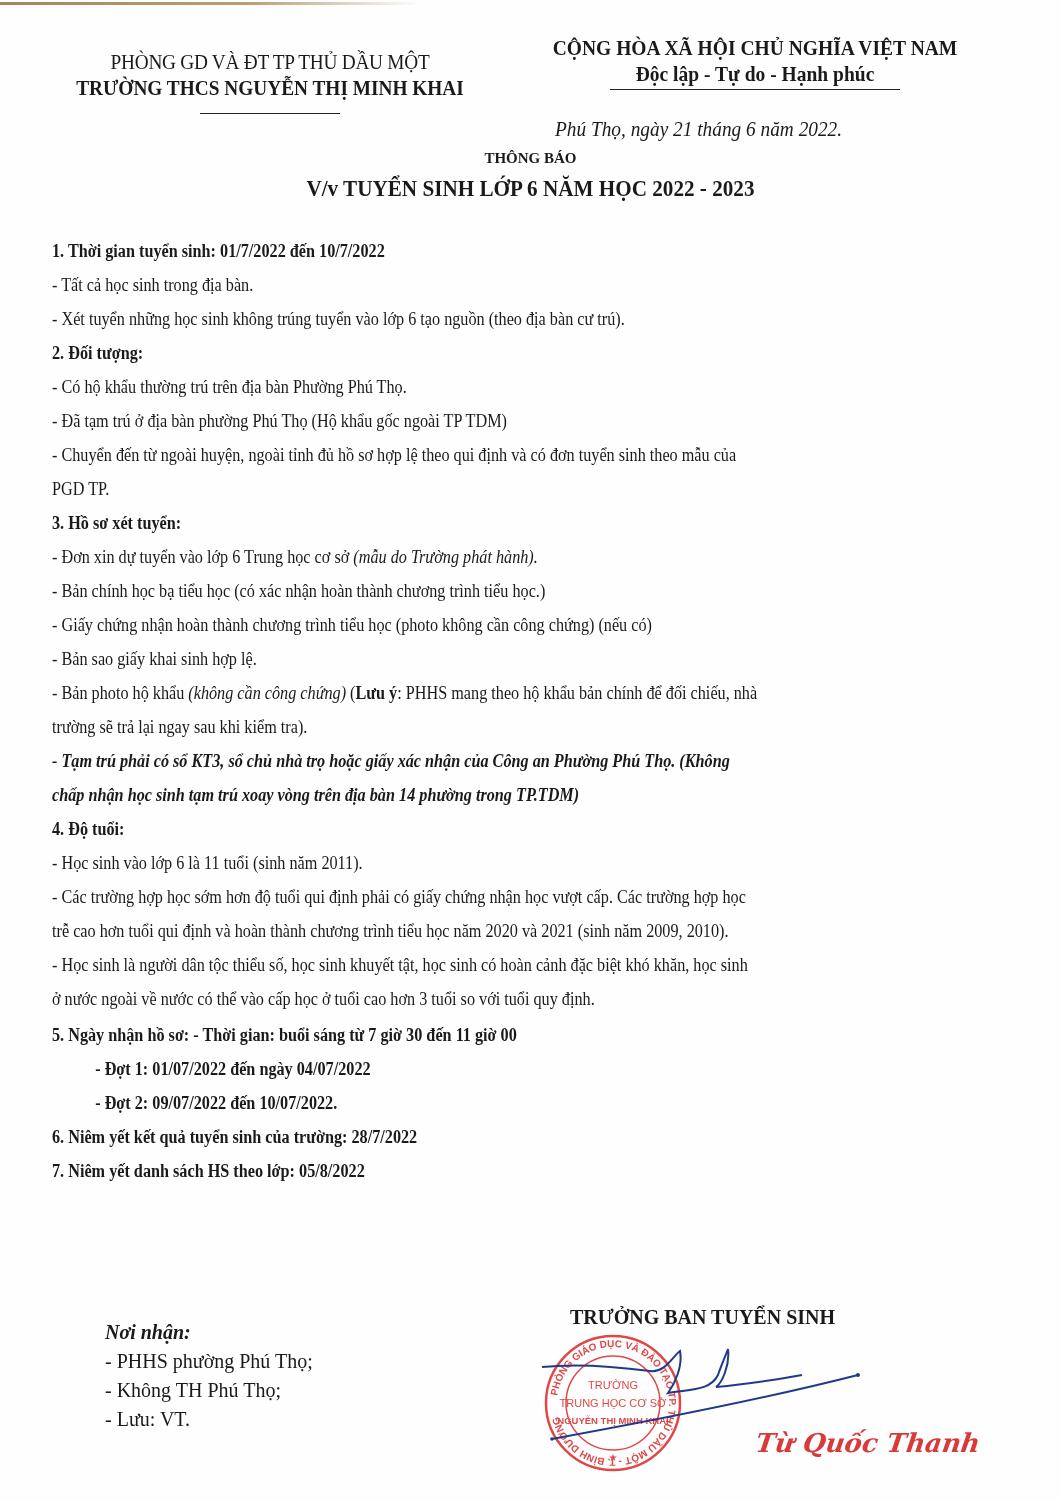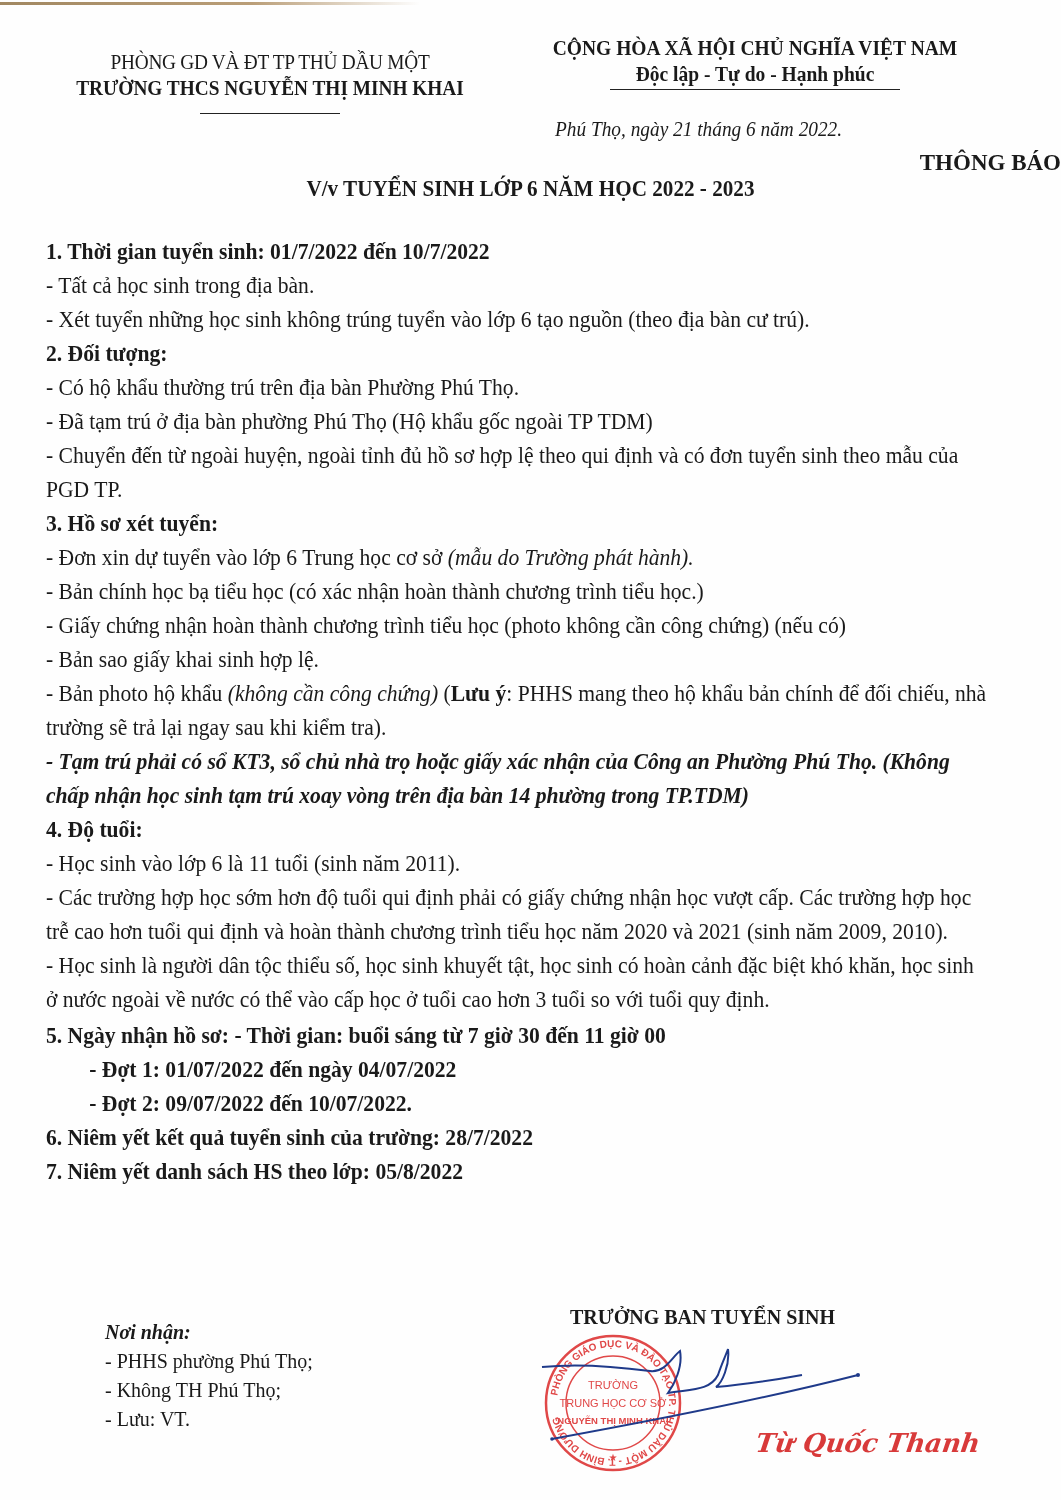--- a/index.html
+++ b/index.html
@@ -51,25 +51,25 @@
     .header-right .rule {
       width: 290px; height: 0; border-top: 1.5px solid #222; margin: 2px auto 0 auto;
     }
     .place-date {
       left: 555px; top: 117px; font-size: 21px; font-style: italic; white-space: nowrap;
       transform: scaleX(0.92); transform-origin: left;
     }
     .title {
       left: 0; width: 1061px; text-align: center; font-weight: bold;
     }
-    .title.t1 { top: 150px; font-size: 23px; text-align: right; }
+    .title.t1 { top: 150px; font-size: 15px; }
     .title.t2 { top: 176px; font-size: 23px; transform: scaleX(0.92); transform-origin: 530px; }
     .body {
-      left: 46px; top: 234px; width: 960px;
-      font-size: 24px;
+      left: 52px; top: 234px; width: 960px;
+      font-size: 18px;
       line-height: 34px;
     }
     .body .line { white-space: nowrap; transform: scaleX(0.9); transform-origin: left; }
     .body .h { font-weight: bold; }
     .body .bi { font-weight: bold; font-style: italic; }
     .body .i { font-style: italic; }
     .body .b { font-weight: bold; }
     .body .indent { padding-left: 48px; }
     .sec5 { margin-top: 2px; }
     .recipients {

